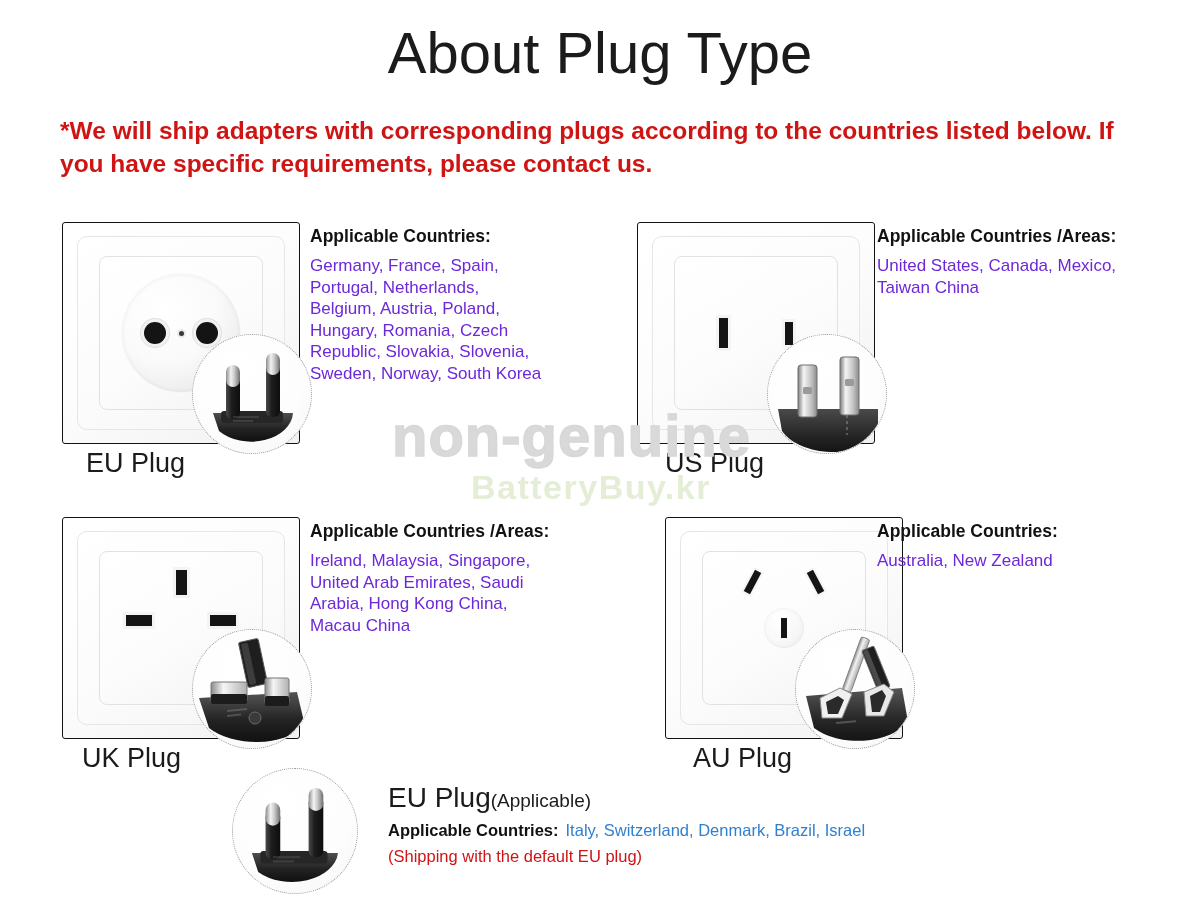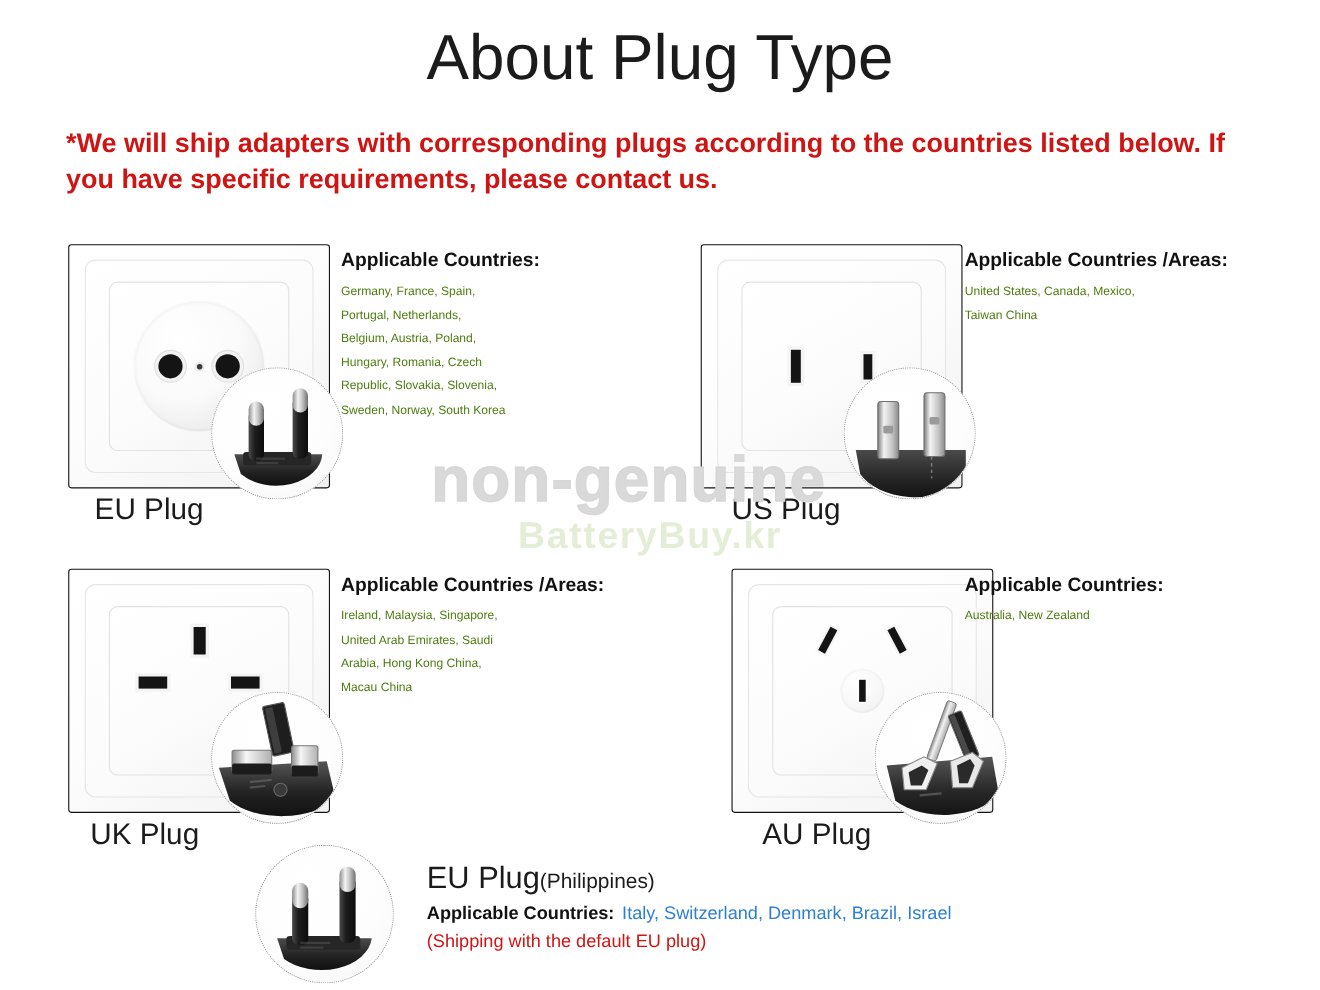--- a/index.html
+++ b/index.html
@@ -153,21 +153,21 @@
     white-space:nowrap;
   }
 
   
   .txt{position:absolute;}
   .txt .head{
     font-size:17.5px;font-weight:700;color:#111111;
     margin:0 0 9px 0;line-height:20px;white-space:nowrap;
   }
   .txt .list{
-    font-size:11px;line-height:21.5px;color:#4d7c0f;font-weight:400;
+    font-size:17px;line-height:21.5px;color:#6d28d9;font-weight:400;
   }
   .txt .list span{display:block;white-space:nowrap;}
 
   
   .compat-label{
     position:absolute;left:388px;top:783px;
     font-size:28px;line-height:30px;color:#1b1b1b;white-space:nowrap;
   }
   .compat-label small{font-size:19px;}
   .compat-line{
@@ -423,20 +423,20 @@
       <rect x="72" y="26" width="14" height="58" rx="6" fill="url(#cBlk)"></rect>
       <rect x="72" y="18" width="14" height="22" rx="7" fill="url(#cPin)"></rect>
       <g opacity=".35" fill="#6d6d6d">
         <rect x="38" y="83" width="26" height="2"></rect>
           <rect x="38" y="87" width="20" height="2"></rect>
       </g>
     </svg>
   </div>
 
   <div class="compat-label">
-    <span>EU Plug</span><small>(Philippines)</small>
+    <span>EU Plug</span><small>(Applicable)</small>
   </div>
   <div class="compat-line">
     <b>Applicable Countries:</b><i>Italy, Switzerland, Denmark, Brazil, Israel</i>
   </div>
   <div class="compat-note">(Shipping with the default EU plug)</div>
 
 </div>
 
 </body></html>

